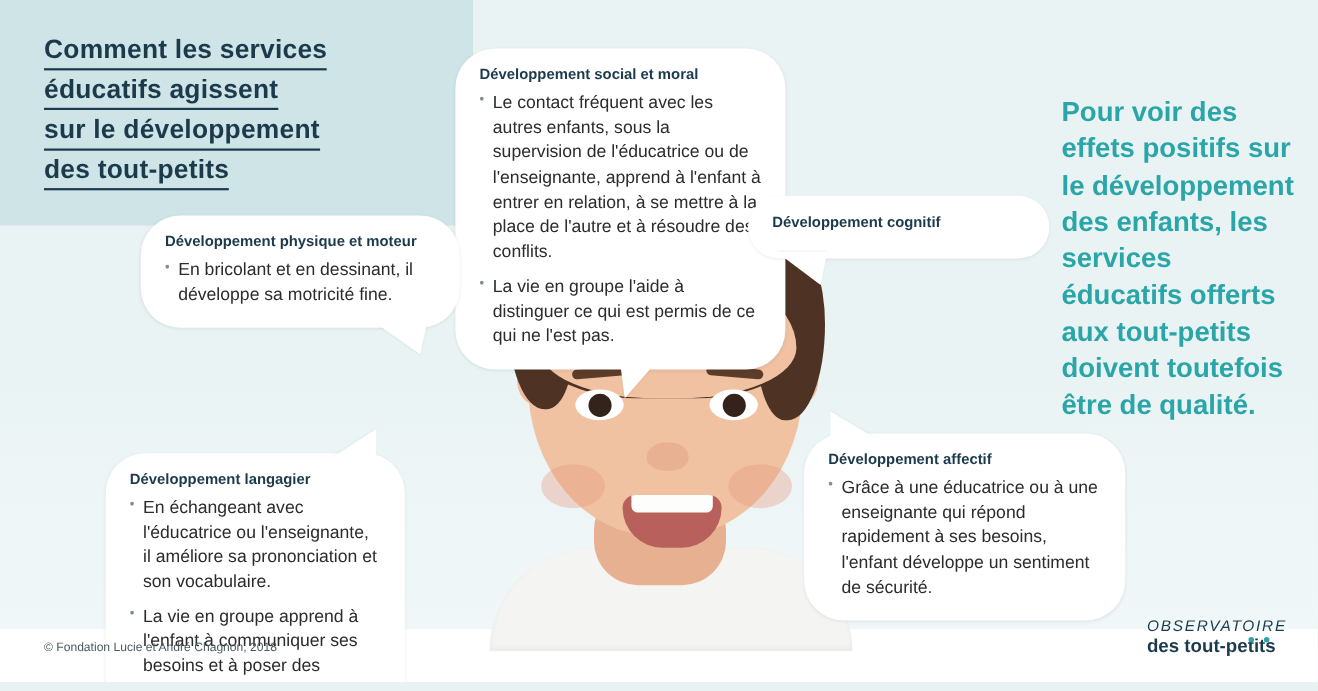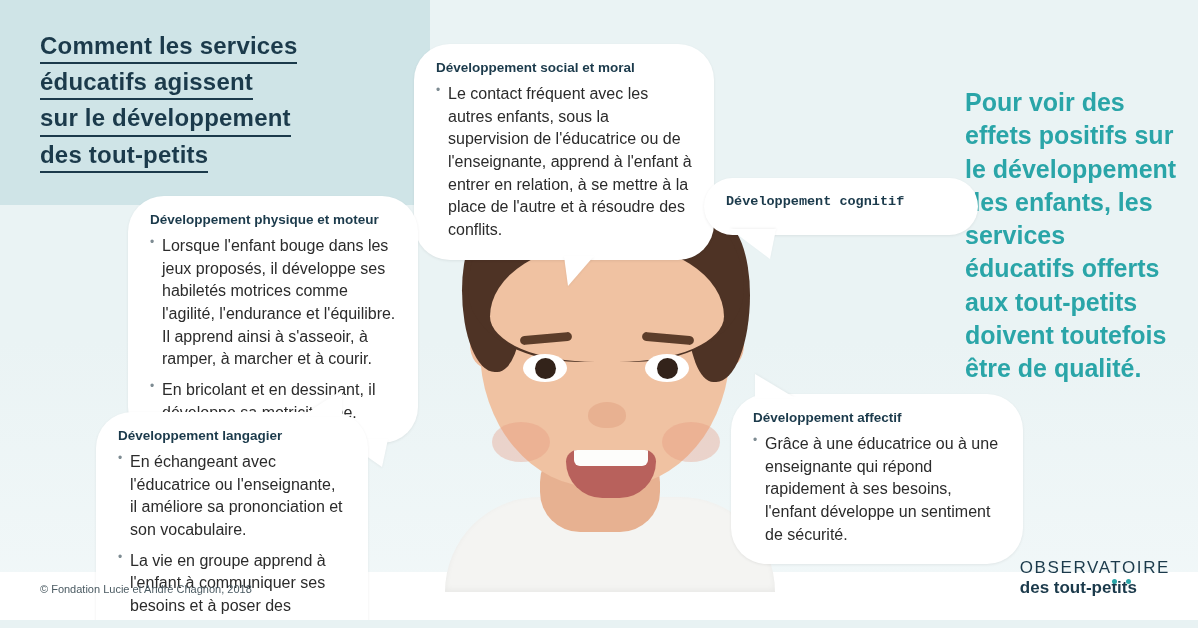--- a/index.html
+++ b/index.html
@@ -236,21 +236,21 @@
   }
 
   
   #bubble-social { left: 414px; top: 8px; width: 300px; margin-top: 36px; }
   #bubble-social .tail {
     left: 150px; bottom: -26px;
     border-width: 30px 26px 0 4px;
     border-color: #ffffff transparent transparent transparent;
     filter: drop-shadow(0 1px 1px rgba(0,0,0,.05));
   }
-  #bubble-cognitif { left: 704px; top: 178px; width: 274px; font-family: Liberation Mono, monospace; }
+  #bubble-cognitif { left: 680px; top: 178px; width: 274px; }
   #bubble-cognitif .tail {
     left: 26px; bottom: -24px;
     border-width: 0 40px 30px 6px;
     border-color: transparent transparent #ffffff transparent;
     transform: rotate(180deg);
     filter: drop-shadow(0 1px 1px rgba(0,0,0,.05));
   }
   #bubble-physique { left: 128px; top: 196px; width: 290px; }
   #bubble-physique .tail {
     right: 30px; bottom: -24px;
@@ -281,24 +281,25 @@
     color: #4a5a62;
   }
 
   
   .logo {
     position: absolute;
     right: 28px; bottom: 22px;
     text-align: left;
   }
   .logo .l1 {
-    font-size: 17px;
+    font-size: 14px;
     letter-spacing: 1.6px;
     color: #1b3a4b;
     line-height: 1.1;
+    font-style: italic;
   }
   .logo .l2 {
     font-size: 17px;
     font-weight: bold;
     color: #1b3a4b;
     line-height: 1.2;
     position: relative;
     display: inline-block;
   }
   .logo .dot1, .logo .dot2 {
@@ -344,33 +345,33 @@
     <div class="eye-l"></div>
     <div class="eye-r"></div>
     <div class="nose"></div>
     <div class="mouth"></div>
   </div>
 
   <div class="bubble" id="bubble-social">
     <h3>Développement social et moral</h3>
     <ul>
       <li>Le contact fréquent avec les autres enfants, sous la supervision de l'éducatrice ou de l'enseignante, apprend à l'enfant à entrer en relation, à se mettre à la place de l'autre et à résoudre des conflits.</li>
+      <li>La vie en groupe l'aide à distinguer ce qui est permis de ce qui ne l'est pas.</li>
     </ul>
     <span class="tail"></span>
   </div>
 
   <div class="bubble" id="bubble-cognitif">
     <h3>Développement cognitif</h3>
     <span class="tail"></span>
   </div>
 
   <div class="bubble" id="bubble-physique">
     <h3>Développement physique et moteur</h3>
     <ul>
-      <li>Lorsque l'enfant bouge dans les jeux proposés, il développe ses habiletés motrices comme l'agilité, l'endurance et l'équilibre. Il apprend ainsi à s'asseoir, à ramper, à marcher et à courir.</li>
       <li>En bricolant et en dessinant, il développe sa motricité fine.</li>
     </ul>
     <span class="tail"></span>
   </div>
 
   <div class="bubble" id="bubble-langagier">
     <h3>Développement langagier</h3>
     <ul>
       <li>En échangeant avec l'éducatrice ou l'enseignante, il améliore sa prononciation et son vocabulaire.</li>
       <li>La vie en groupe apprend à l'enfant à communiquer ses besoins et à poser des questions.</li>

